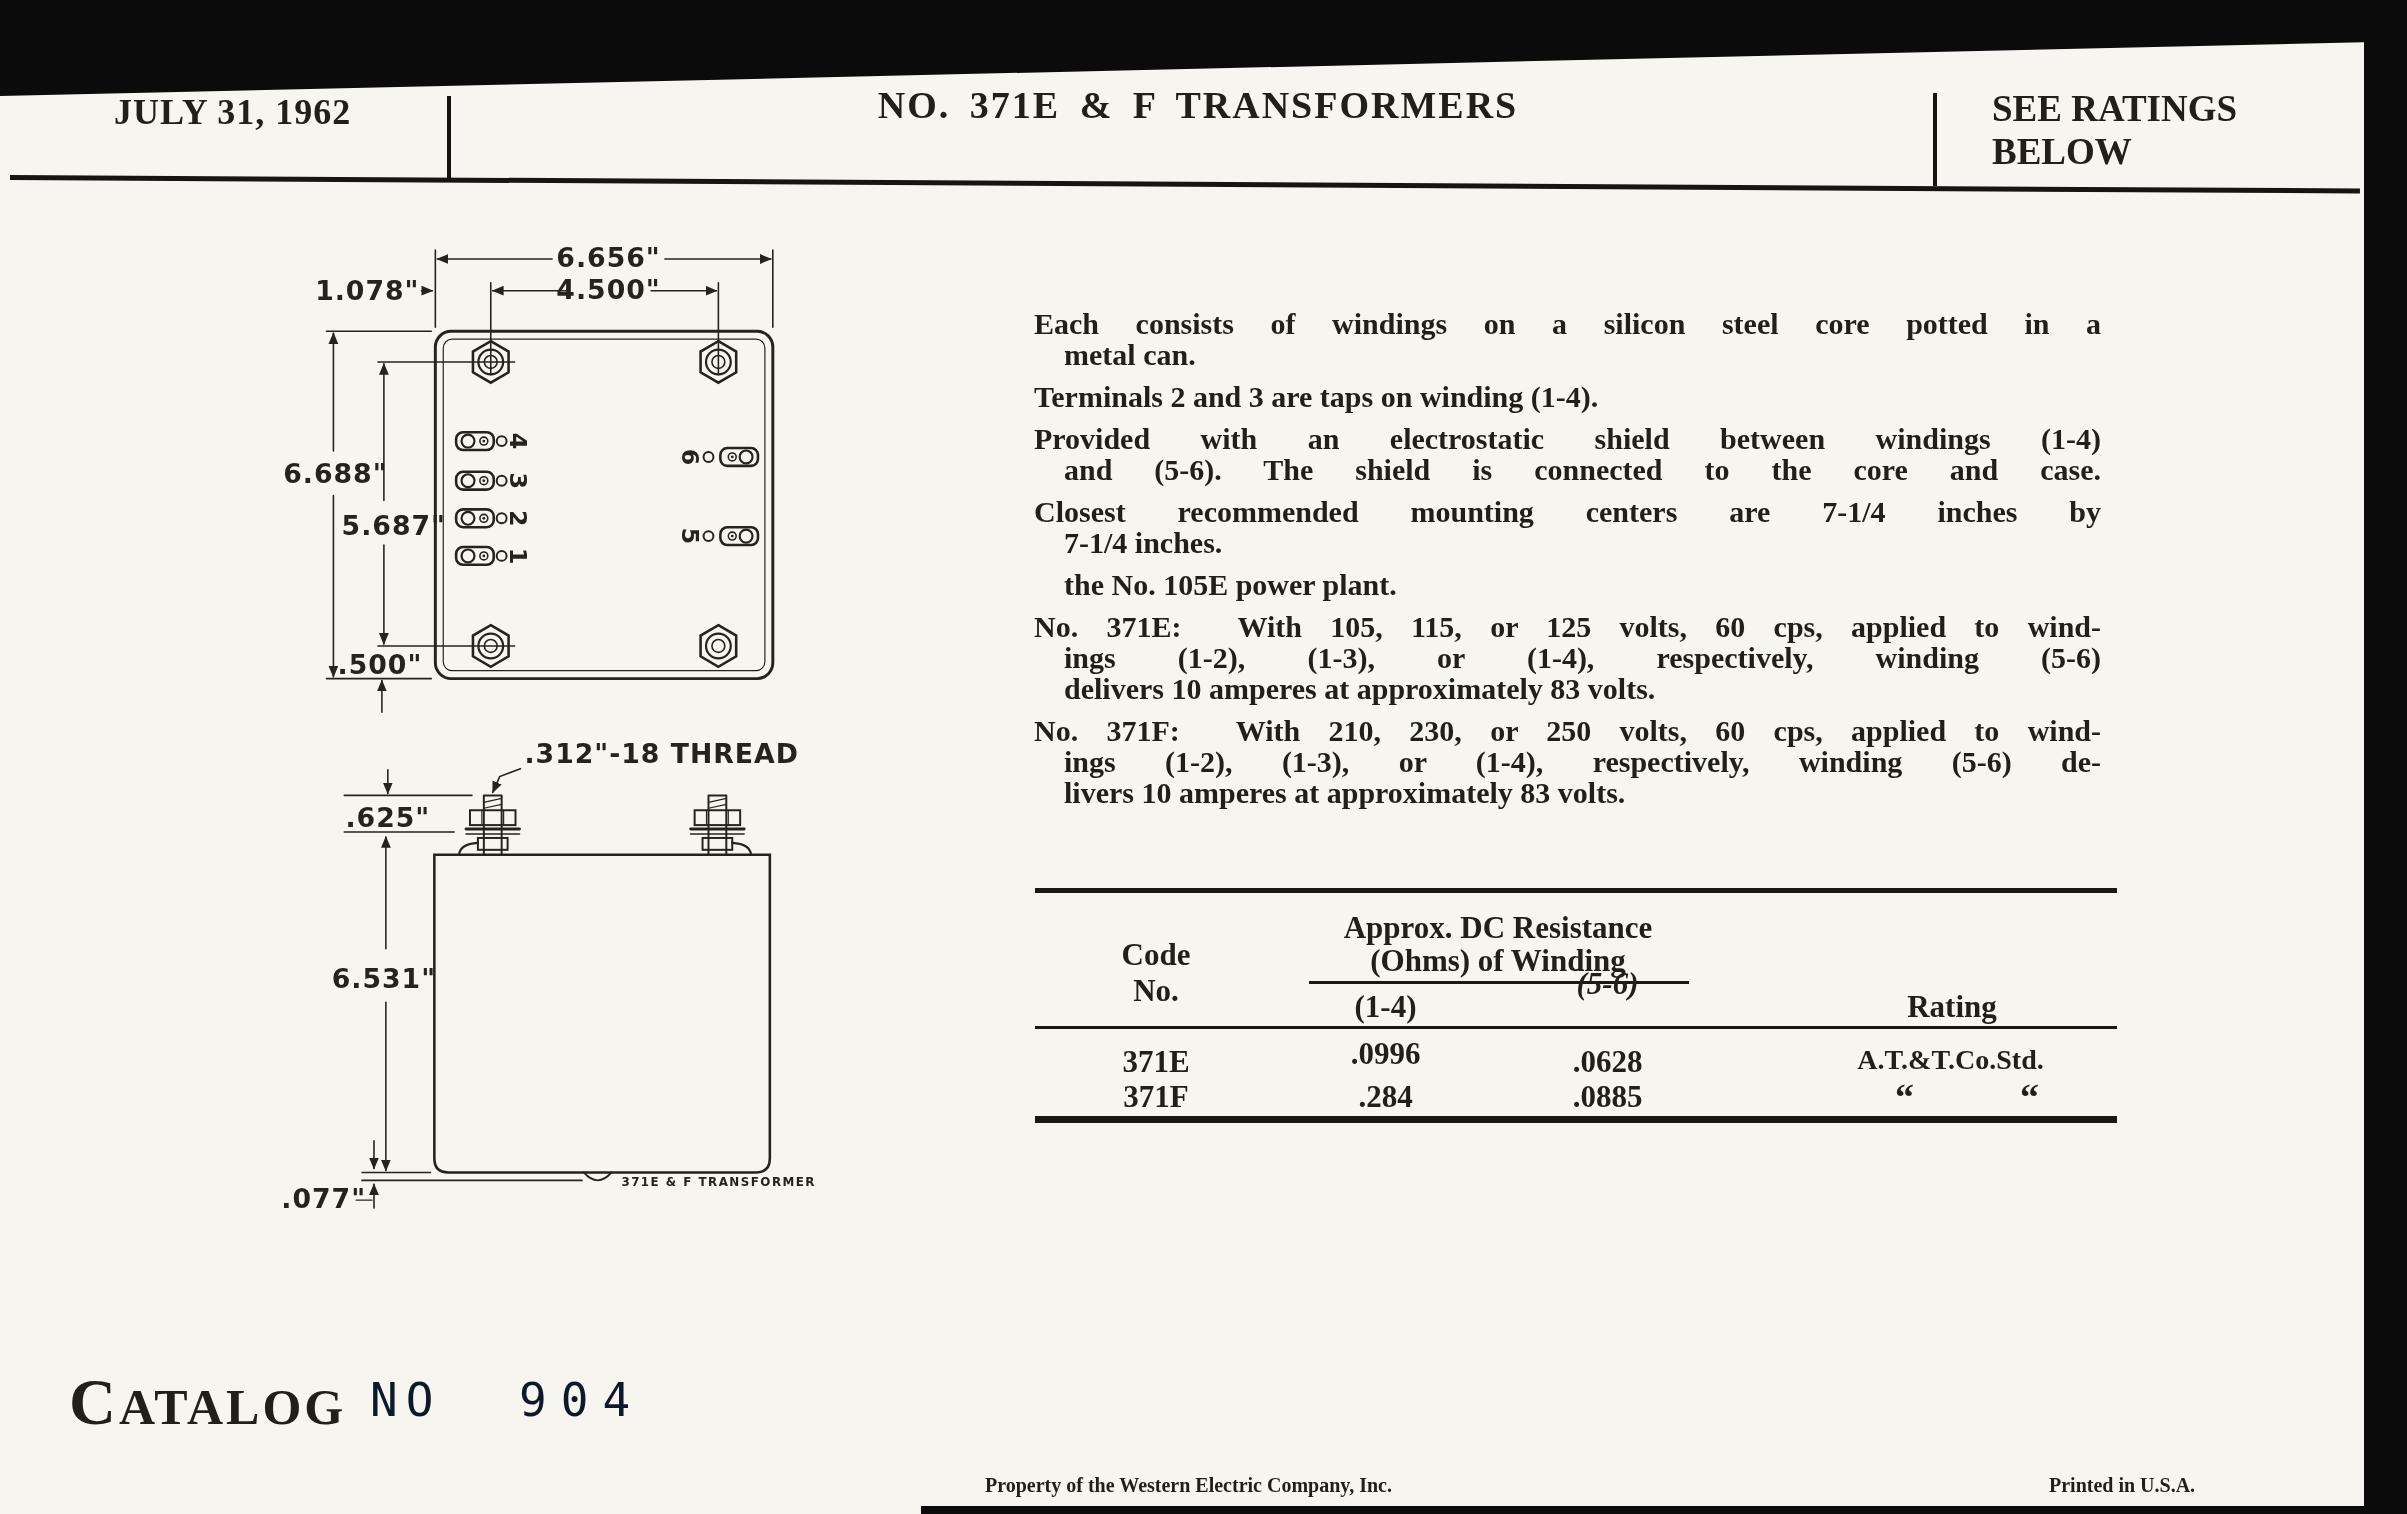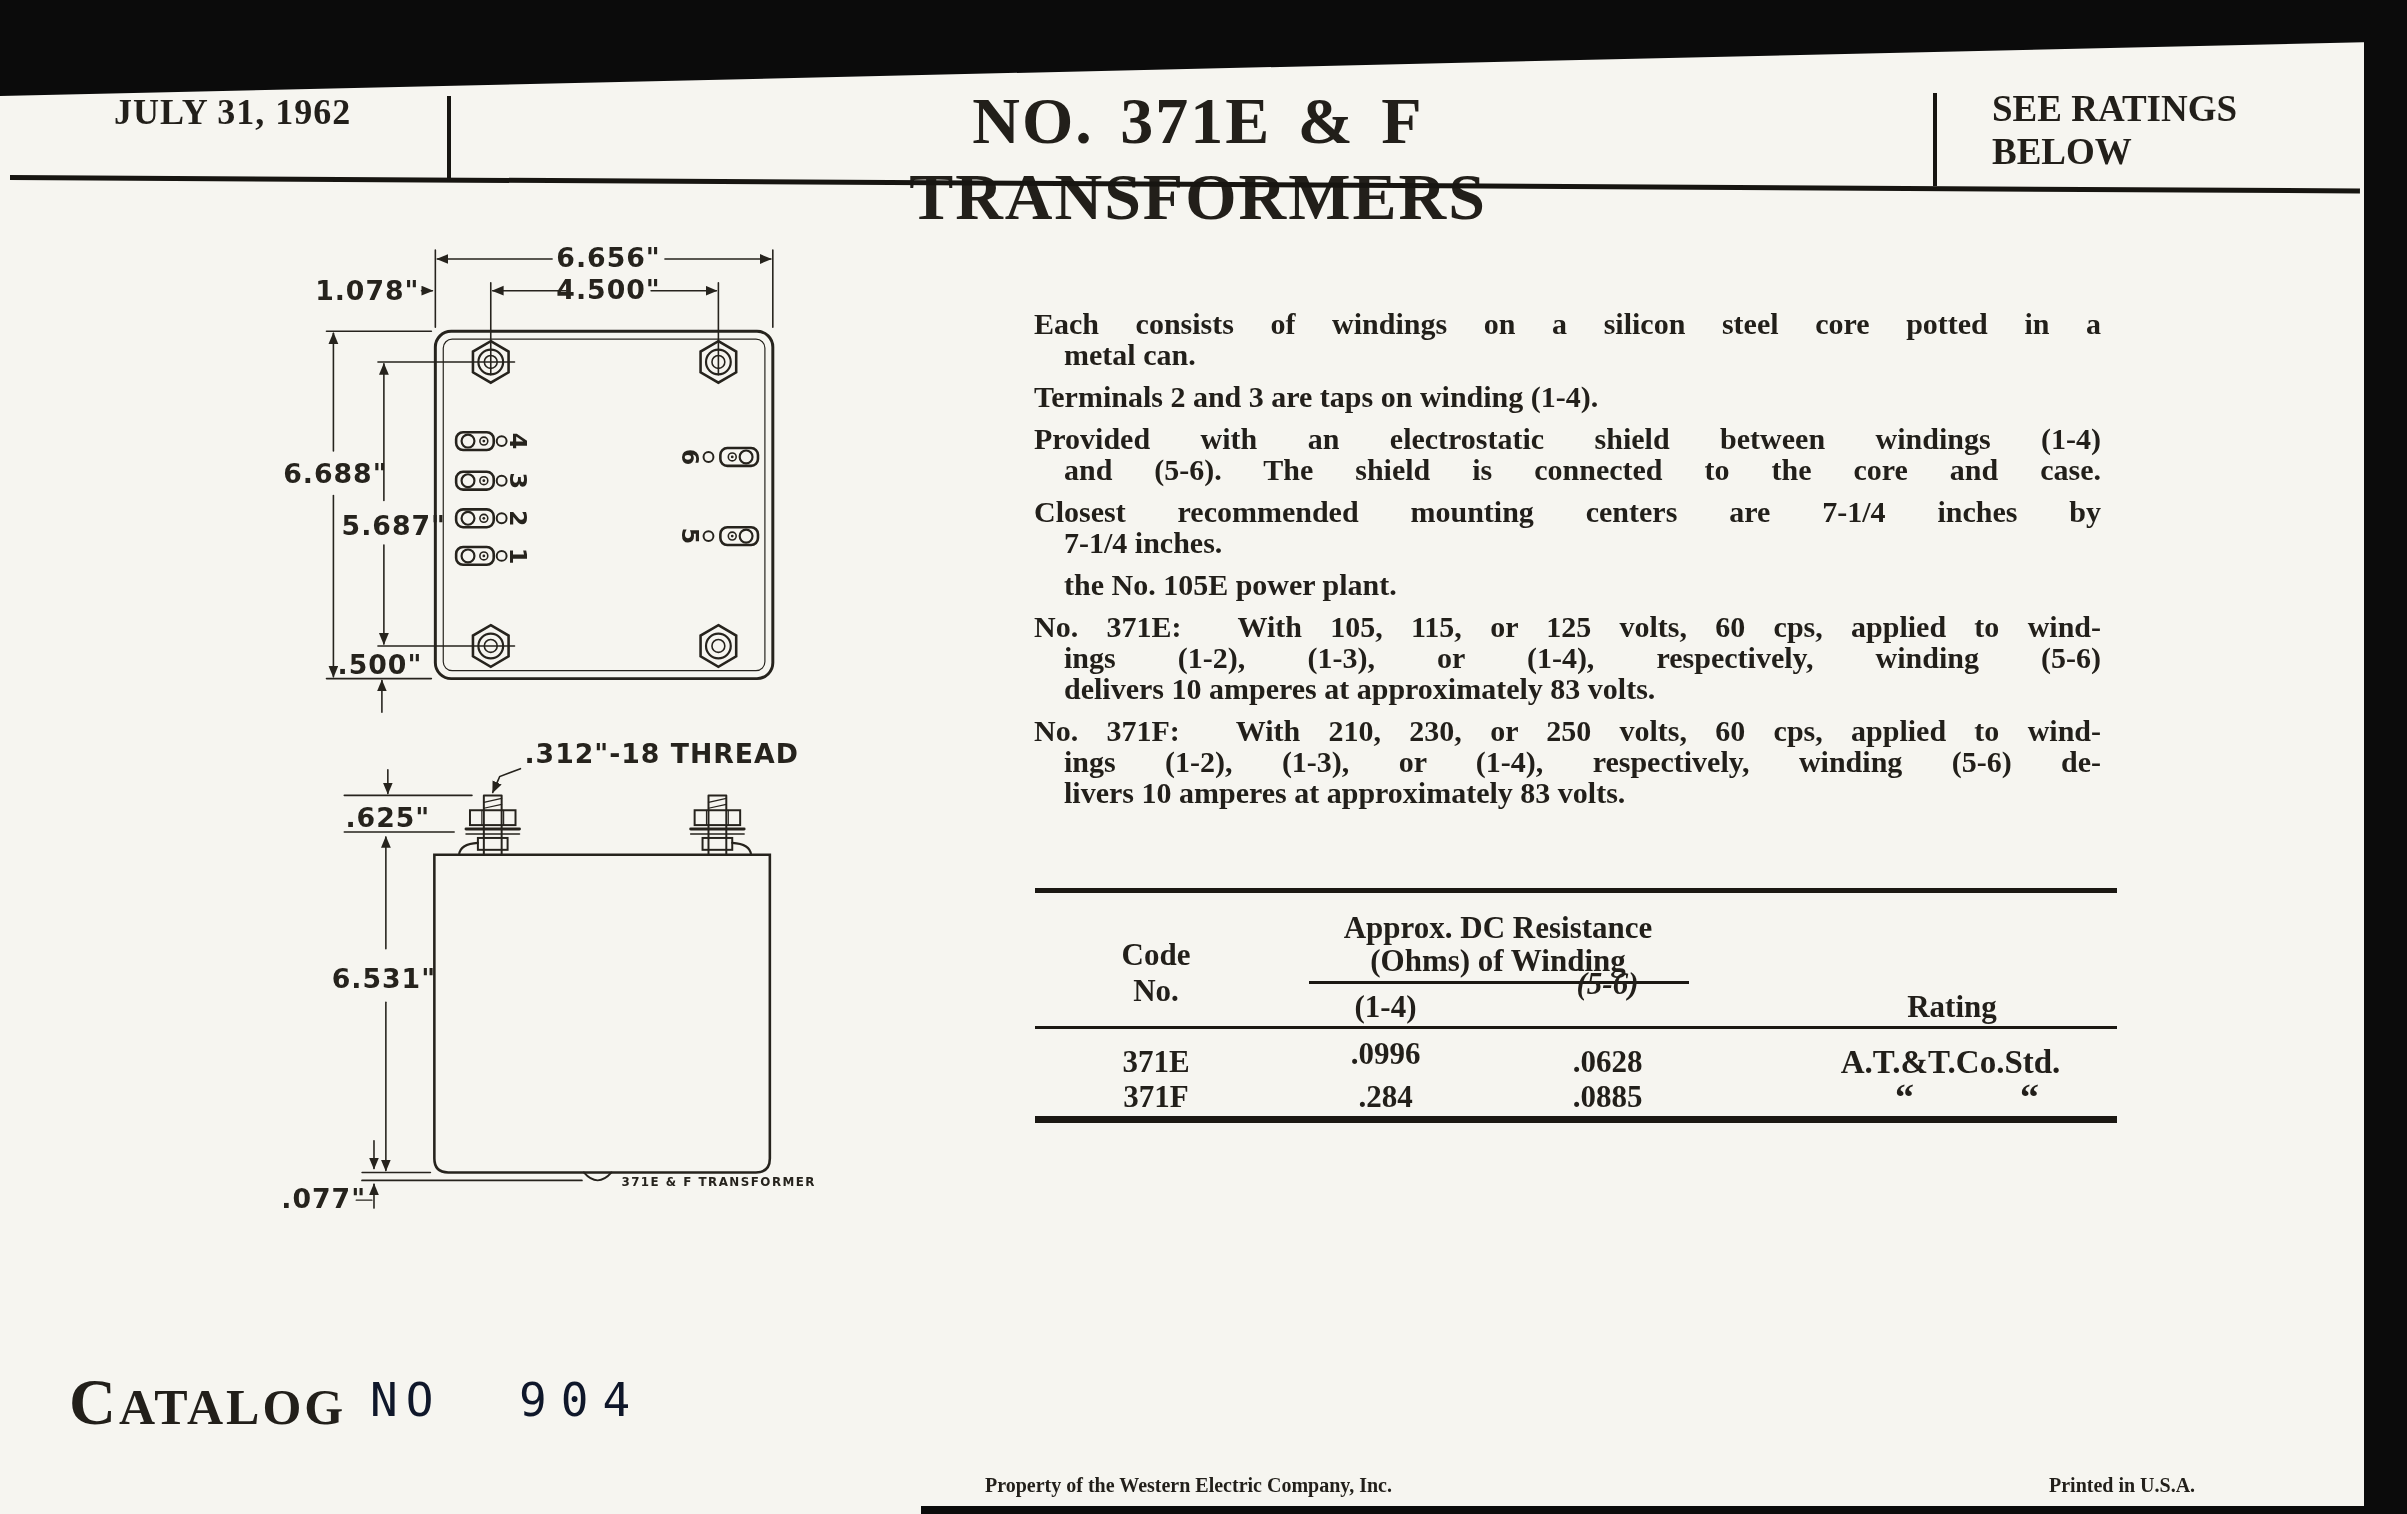--- a/index.html
+++ b/index.html
@@ -6,21 +6,21 @@
   .page{position:relative;width:2408px;height:1515px;background:#f6f5f0;overflow:hidden;
         font-family:"Liberation Serif",serif;color:#221f1a;}
   .abs{position:absolute;}
   .bar{background:#0b0b0b;}
   .bar-top{left:0;top:0;width:2408px;height:96px;clip-path:polygon(0 0,100% 0,100% 43%,0 100%);}
   .bar-right{left:2364px;top:0;width:44px;height:1515px;}
   .bar-bottom{left:921px;top:1506px;width:1487px;height:9px;}
   .vrule{width:4px;background:#171511;}
   .hrule{background:#171511;}
   .date{left:114px;top:91px;font-size:36px;font-weight:bold;letter-spacing:1px;text-align:right;}
-  .title{left:782px;top:83px;width:832px;text-align:center;font-size:66px;font-weight:bold;
+  .title{left:782px;top:83px;width:832px;text-align:center;font-size:38px;font-weight:bold;
          letter-spacing:2px;word-spacing:8px;}
   .ratings-note{left:1992px;top:87px;width:263px;text-align:left;font-size:37px;
                 font-weight:bold;line-height:43px;}
   .specs{left:1034px;top:308px;width:1067px;font-size:30px;font-weight:bold;line-height:31px;}
   .para{margin:0 0 11px 0;}
   .tl{white-space:nowrap;}
   .j{white-space:normal;text-align:justify;text-align-last:justify;}
   .ind{padding-left:30px;}
   .tcell{text-align:center;font-size:31px;font-weight:bold;}
   .trule{background:#1b1813;}
@@ -255,21 +255,21 @@
     <div class="abs tcell" style="left:1084px;top:973px;width:144px;">No.</div>
     <div class="abs tcell" style="left:1327px;top:989px;width:117px;">(1-4)</div>
     <div class="abs tcell" style="left:1549px;top:966px;width:117px;font-style:italic;">(5-6)</div>
     <div class="abs tcell" style="left:1863px;top:989px;width:178px;">Rating</div>
     <div class="abs trule" style="left:1035px;top:1026px;width:1082px;height:3px;"></div>
 
     <div>
       <div class="abs tcell" style="left:1084px;top:1044px;width:144px;">371E</div>
       <div class="abs tcell" style="left:1327px;top:1036px;width:117px;">.0996</div>
       <div class="abs tcell" style="left:1549px;top:1044px;width:117px;">.0628</div>
-      <div class="abs tcell" style="left:1802px;top:1044px;width:297px;font-size:33px;">A.T.&amp;T.Co.Std.</div>
+      <div class="abs tcell" style="left:1802px;top:1044px;width:297px;font-size:28px;">A.T.&amp;T.Co.Std.</div>
     </div>
     <div>
       <div class="abs tcell" style="left:1084px;top:1079px;width:144px;">371F</div>
       <div class="abs tcell" style="left:1327px;top:1079px;width:117px;">.284</div>
       <div class="abs tcell" style="left:1549px;top:1079px;width:117px;">.0885</div>
       <div class="abs ditto" style="left:1865px;top:1075px;width:79px;">“</div>
       <div class="abs ditto" style="left:1990px;top:1075px;width:79px;">“</div>
     </div>
     <div class="abs trule" style="left:1035px;top:1116px;width:1082px;height:7px;"></div>
   </div>

